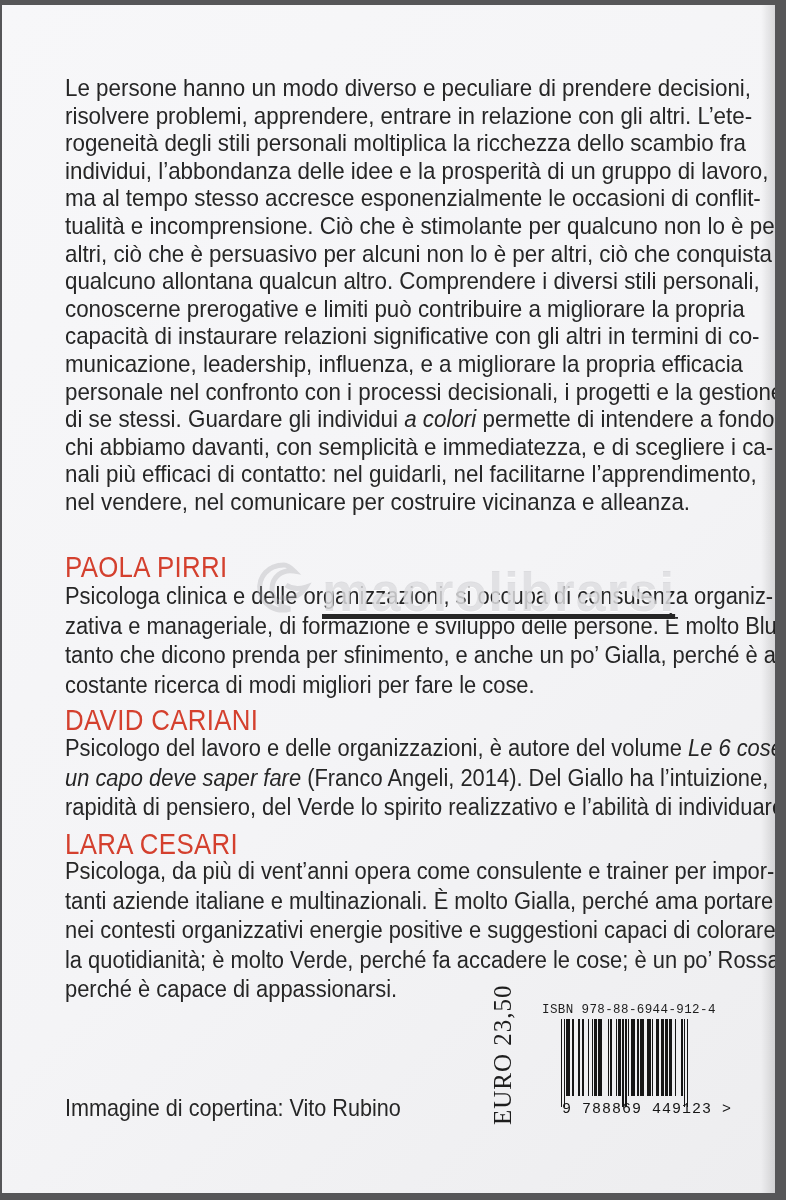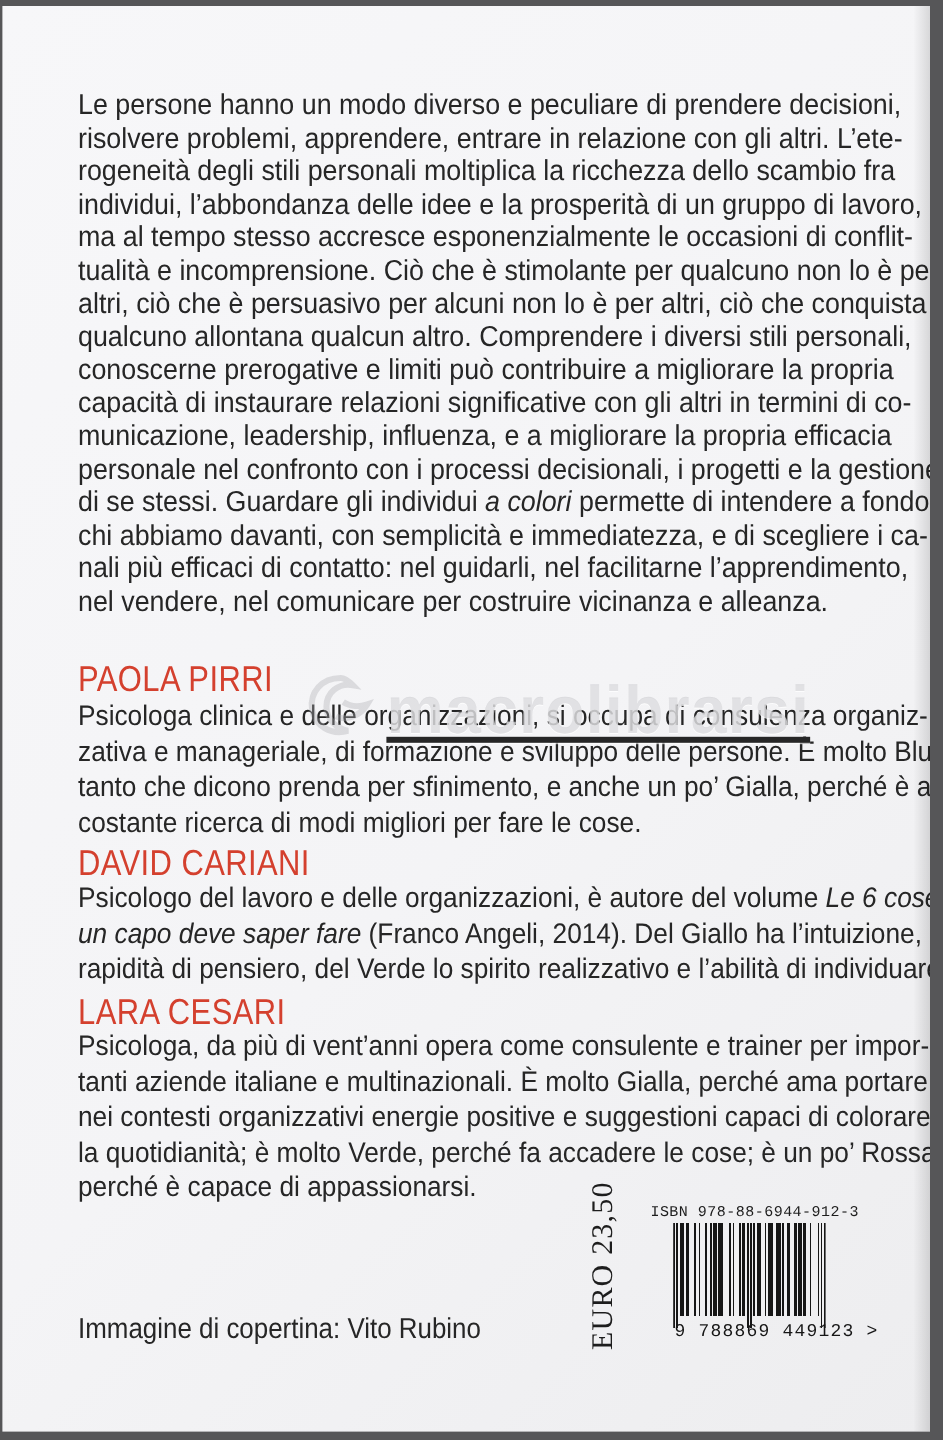--- a/index.html
+++ b/index.html
@@ -130,21 +130,21 @@
       <svg width="68" height="64" viewBox="0 0 68 64" fill="none">
         <path d="M34 8 C18 8 8 20 10 34 C12 48 26 56 40 52 C30 50 22 42 22 32 C22 20 32 12 44 14 C40 10 37 8 34 8 Z" stroke="rgba(172,172,178,0.8)" stroke-width="5" fill="none"></path>
         <path d="M30 40 C38 44 50 40 56 30 C50 32 42 32 36 28" stroke="rgba(172,172,178,0.8)" stroke-width="5" fill="none"></path>
       </svg>
     </span>
     <span class="wm-text">macrolibrarsi</span>
   </div>
 
   <div class="block credit">Immagine di copertina: Vito Rubino</div>
 
-  <div class="isbn-label">ISBN 978-88-6944-912-3</div>
+  <div class="isbn-label">ISBN 978-88-6944-912-4</div>
 
   <div class="bars-wrap">
     <svg width="127" height="88" viewBox="0 0 95 66" preserveAspectRatio="none" fill="#161616">
         <rect x="0" y="0" width="1" height="66"></rect>
         <rect x="2" y="0" width="1" height="66"></rect>
         <rect x="4" y="0" width="1" height="58"></rect>
         <rect x="5" y="0" width="1" height="58"></rect>
         <rect x="6" y="0" width="1" height="58"></rect>
         <rect x="8" y="0" width="1" height="58"></rect>
         <rect x="9" y="0" width="1" height="58"></rect>

